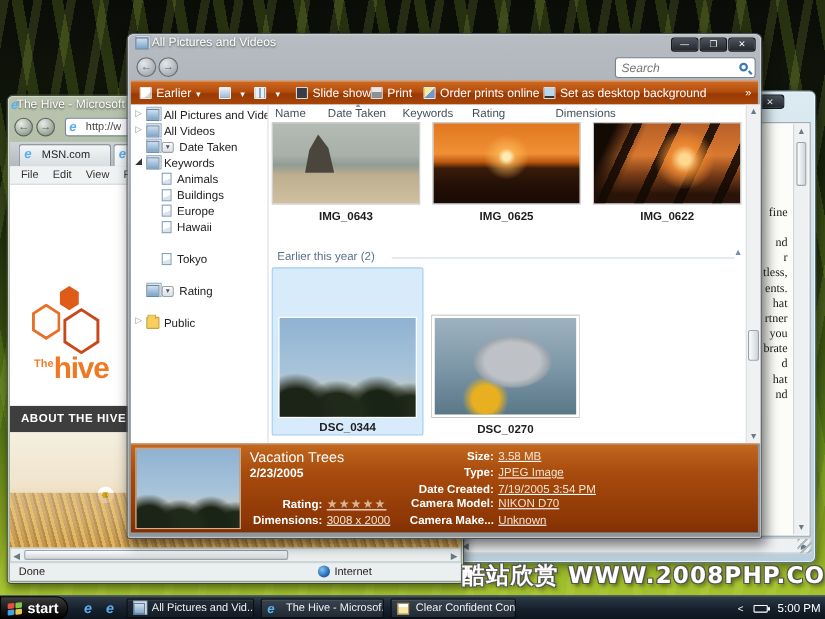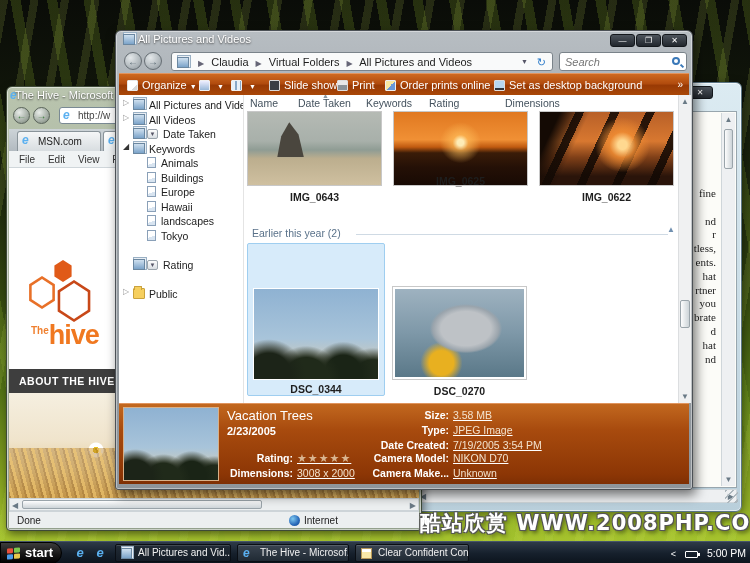--- a/index.html
+++ b/index.html
@@ -275,40 +275,27 @@
 
   <div class="glass" id="explorer">
     <div class="icn ic-stack" style="left:7px;top:3px;position:absolute"></div>
     <div id="x-title">All Pictures and Videos</div>
     <div class="winbtn" style="right:57px">—</div>
     <div class="winbtn" style="right:31px">❐</div>
     <div class="winbtn" style="right:5px">✕</div>
 
     <div class="bf" style="left:8px">←</div>
     <div class="bf" style="left:28px">→</div>
-    <div id="x-crumbbar">
-      <span class="icn ic-stack" style="position:absolute;left:5px;top:4px"></span>
-      <span style="margin-left:22px;line-height:18px">
-        <span class="sep">▶</span>
-        <span>Claudia</span>
-        <span class="sep">▶</span>
-        <span>Virtual Folders</span>
-        <span class="sep">▶</span>
-        <span>All Pictures and Videos</span>
-      </span>
-      <span style="position:absolute;right:24px;top:0;line-height:18px;font-size:7px;color:#556">▼</span>
-      <span style="position:absolute;right:6px;top:0;line-height:18px;font-size:11px;color:#2878c8">↻</span>
-    </div>
     <div id="x-search">
       <input placeholder="Search" style="">
       <span class="mag"></span>
     </div>
 
     <div id="x-toolbar">
-      <div class="tb" style="left:8px"><span class="tb-ic ic-page"></span><span>Organize</span><span class="dd">▼</span></div>
+      <div class="tb" style="left:8px"><span class="tb-ic ic-page"></span><span>Earlier</span><span class="dd">▼</span></div>
       <div class="tb" style="left:80px"><span class="tb-ic ic-views"></span><span class="dd">▼</span></div>
       <div class="tb" style="left:112px"><span class="tb-ic ic-cols"></span><span class="dd">▼</span></div>
       <div class="tb" style="left:150px"><span class="tb-ic ic-screen"></span><span>Slide show</span></div>
       <div class="tb" style="left:218px"><span class="tb-ic ic-printer"></span><span>Print</span></div>
       <div class="tb" style="left:266px"><span class="tb-ic ic-prints"></span><span>Order prints online</span></div>
       <div class="tb" style="left:375px"><span class="tb-ic ic-desk"></span><span>Set as desktop background</span></div>
       <div class="tb" style="right:6px;font-size:10px">»</div>
     </div>
 
     <div id="x-sidebar">
@@ -341,24 +328,20 @@
           <span class="lbl" style="left:42px">Buildings</span>
         </div>
       <div class="tr" style="top:90px">
           <span class="icn ic-doc" style="left:28px"></span>
           <span class="lbl" style="left:42px">Europe</span>
         </div>
       <div class="tr" style="top:105px">
           <span class="icn ic-doc" style="left:28px"></span>
           <span class="lbl" style="left:42px">Hawaii</span>
         </div>
-      <div class="tr" style="top:119px">
-          <span class="icn ic-doc" style="left:28px"></span>
-          <span class="lbl" style="left:42px">landscapes</span>
-        </div>
       <div class="tr" style="top:134px">
           <span class="icn ic-doc" style="left:28px"></span>
           <span class="lbl" style="left:42px">Tokyo</span>
         </div>
       <div class="tr" style="top:163px">
           <span class="icn ic-stack" style="left:14px"></span>
           <span class="ddbtn" style="left:28px">▼</span>
           <span class="lbl" style="left:44px">Rating</span>
         </div>
       <div class="tr" style="top:192px">
@@ -373,21 +356,21 @@
       <span class="colhead" style="left:54px">Date Taken</span>
       <span class="sortmark" style="left:78px">▲</span>
       <span class="colhead" style="left:122px">Keywords</span>
       <span class="colhead" style="left:185px">Rating</span>
       <span class="colhead" style="left:261px">Dimensions</span>
 
       <div class="thumb img-0643" style="left:3px;top:16px;width:135px;height:75px"></div>
       <div class="thumb img-0625" style="left:149px;top:16px;width:135px;height:75px"></div>
       <div class="thumb img-0622" style="left:295px;top:16px;width:135px;height:75px"></div>
       <div class="flabel" style="left:3px;top:96px;width:135px">IMG_0643</div>
-      <div class="flabel" style="left:149px;top:80px;width:135px">IMG_0625</div>
+      <div class="flabel" style="left:149px;top:96px;width:135px">IMG_0625</div>
       <div class="flabel" style="left:295px;top:96px;width:135px">IMG_0622</div>
 
       <div id="grp-text">Earlier this year (2)</div>
       <div id="grp-line"></div>
       <div id="grp-col">▲</div>
 
       <div id="sel-tile">
         <div class="thumb img-0344" style="left:5px;top:44px;width:126px;height:92px;border-color:#fff"></div>
         <div class="flabel" style="left:0;top:139px;width:136px">DSC_0344</div>
       </div>

